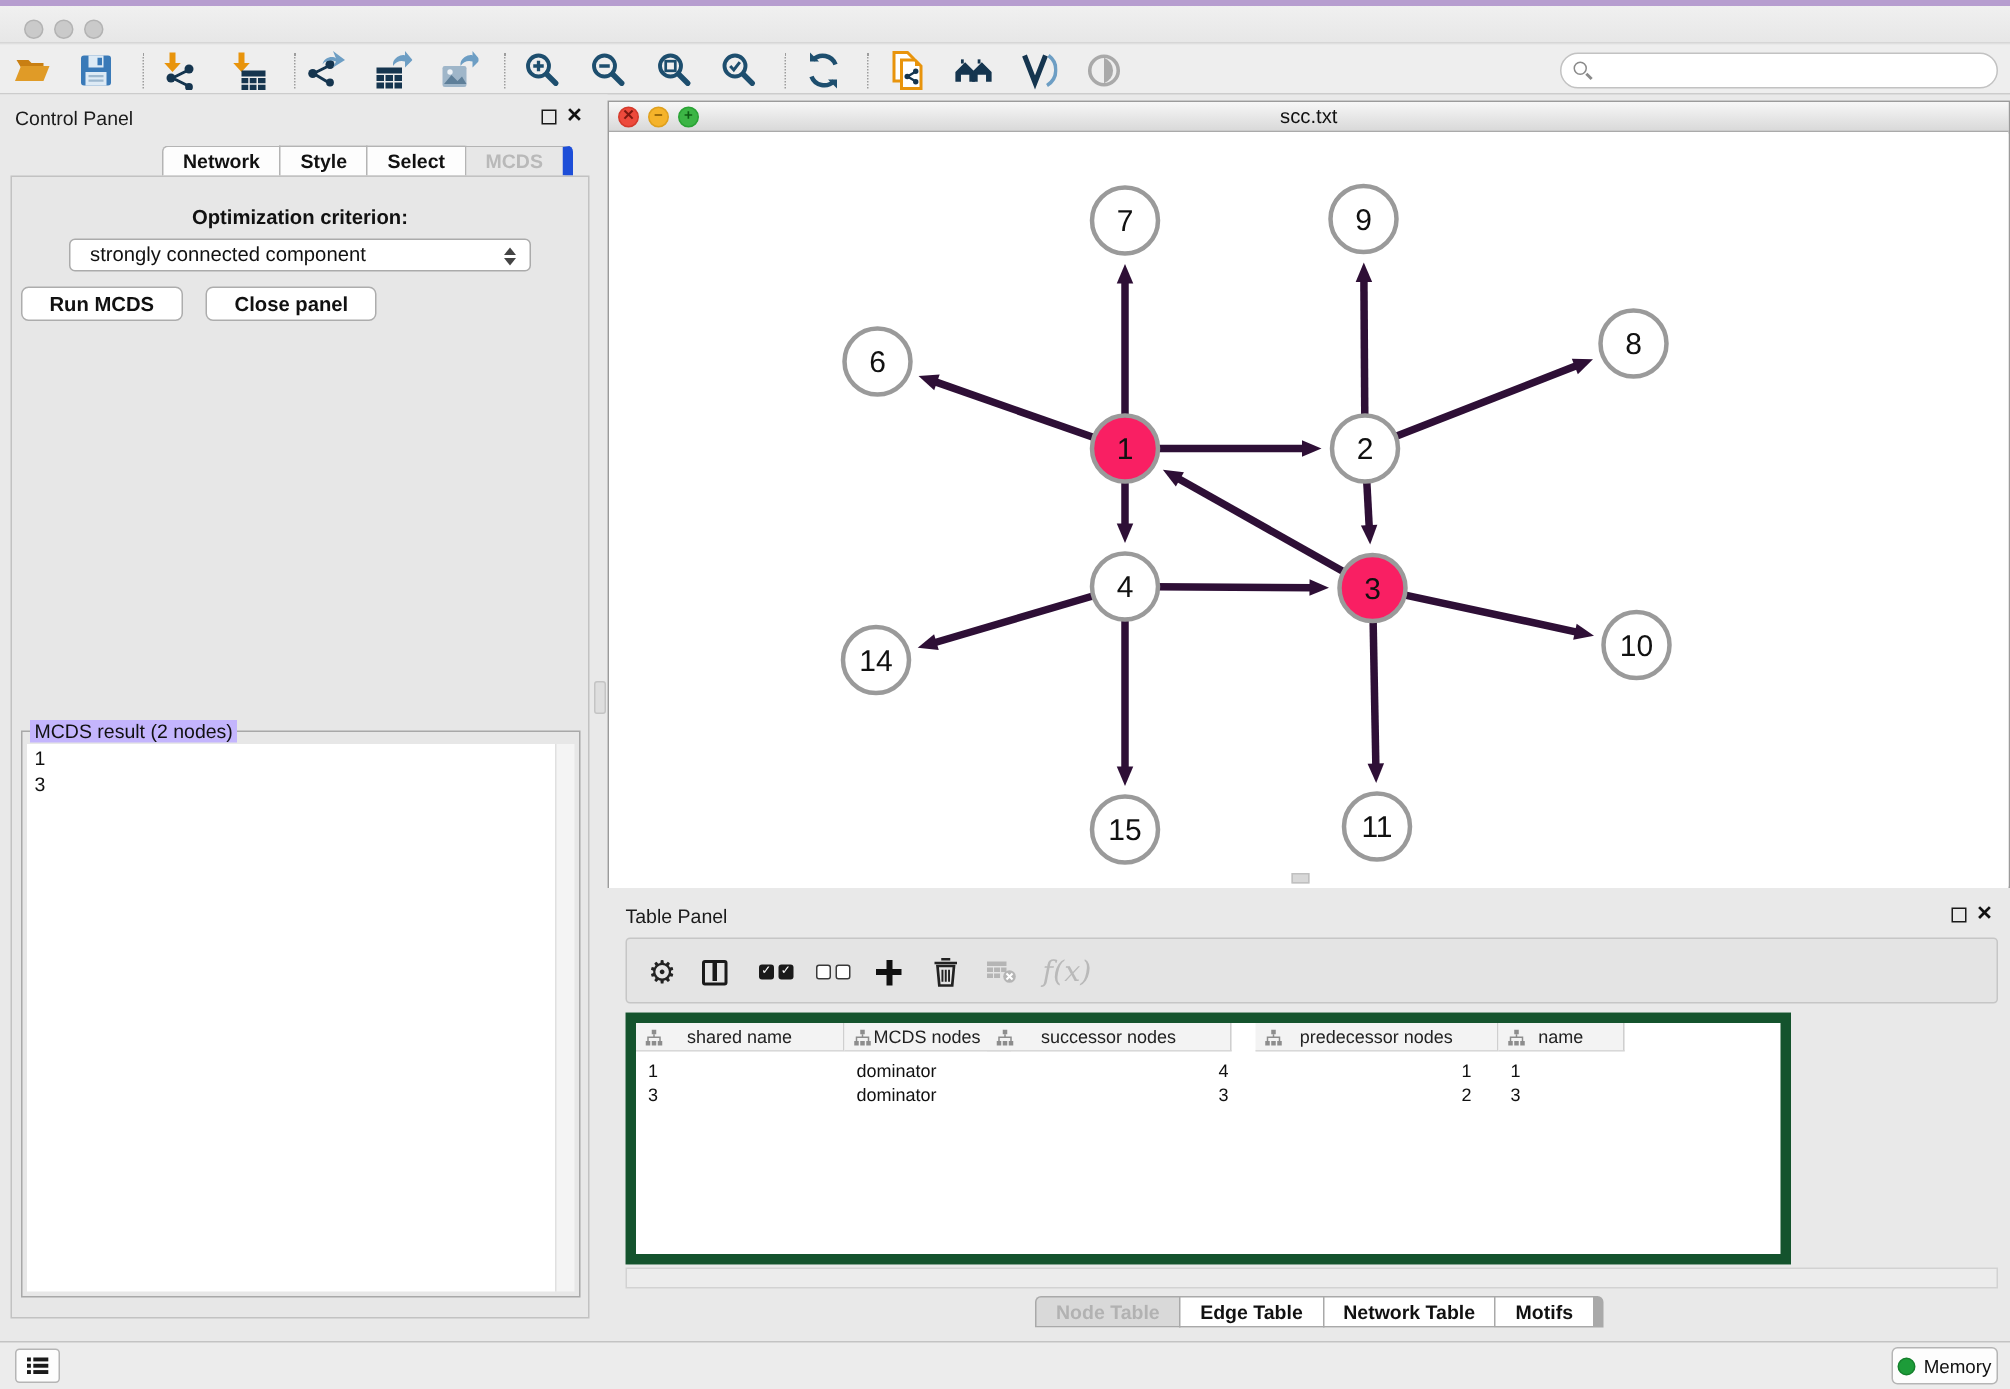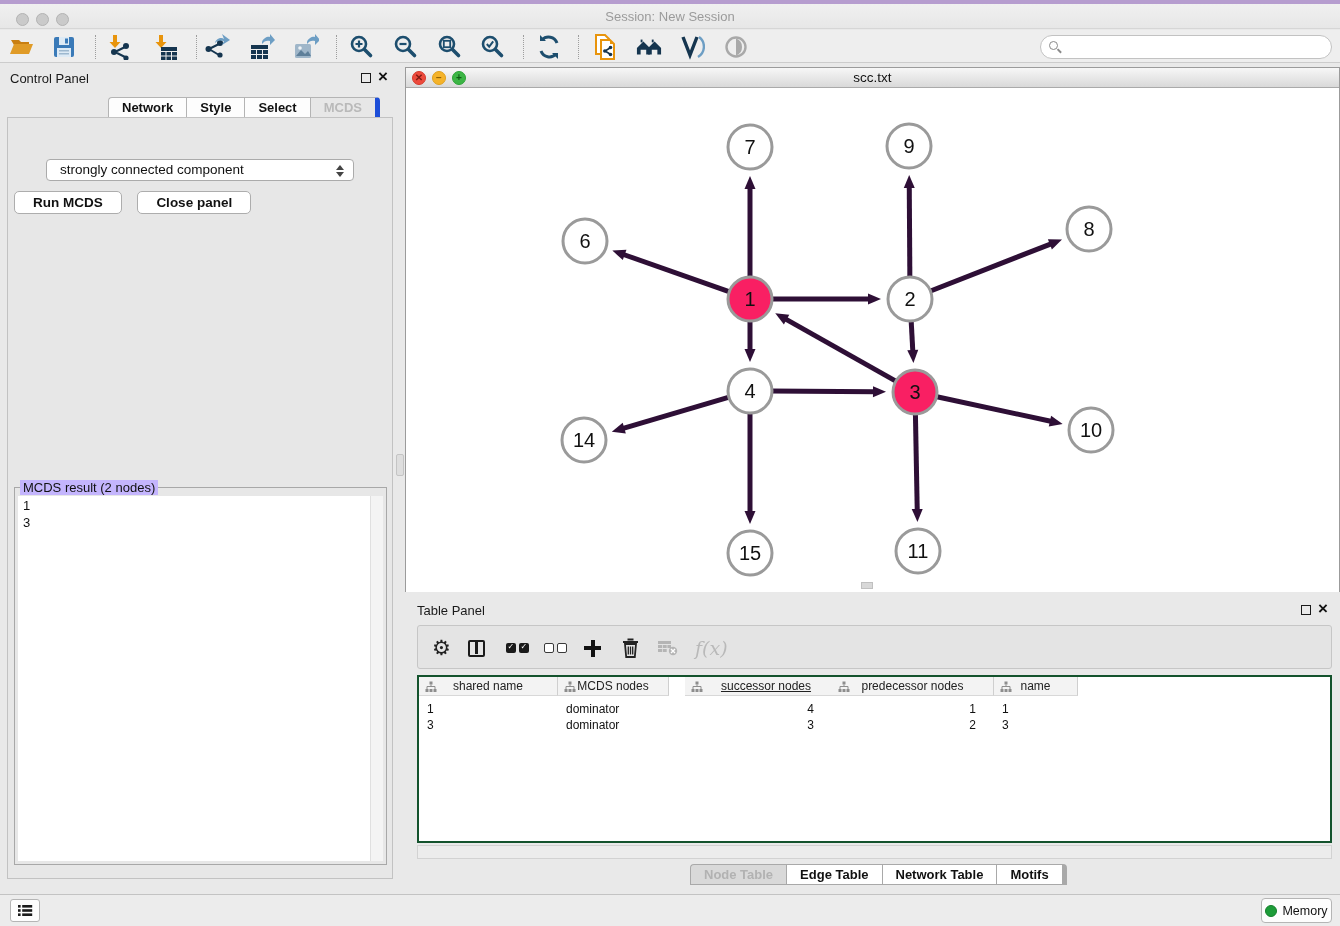--- a/index.html
+++ b/index.html
@@ -35,21 +35,21 @@
   .panel-header { position:relative; height:28px; }
   .panel-title { position:absolute; left:10px; top:8px; font-size:13px; color:#1a1a1a; }
   .float-btn { position:absolute; width:10px; height:10px; border:1.5px solid #1a1a1a; top:10px; }
   .close-btn { position:absolute; top:5px; font-size:17px; font-weight:bold; color:#111; line-height:18px; }
   .cp-float{ left:361px; } .cp-close{ left:378px; }
 
   .cp-tabs { position:absolute; left:78px; top:34px; height:21px; display:flex;padding-left:30px; }
   .tabbtn { height:21px; padding:0 13px; display:flex; align-items:center; background:#fdfdfd;
             border:1px solid #b4b4b4; border-right:none; font-weight:bold; font-size:13px; color:#111; }
   .tabbtn:first-child { border-radius:4px 0 0 0; }
-  .tabbtn:last-child  { border-right:5px solid #1d4ed8; border-radius:0 4px 0 0; }
+  .tabbtn:last-child  { border-right:7px solid #1d4ed8; border-radius:0 4px 0 0; }
   .tabbtn.selected { background:#e7e7e7; color:#b9b9b9; }
 
   .cp-body { position:absolute; left:7px; top:54px; width:386px; height:762px;
              background:#e7e7e7; border:1px solid #c2c2c2; }
   .opt-label { position:absolute; left:0; width:100%; top:19px; text-align:center;
                font-weight:bold; font-size:13.5px; color:#111; }
   .dropdown { position:absolute; left:38px; top:41px; width:308px; height:22px; background:#fff;
               border:1px solid #ababab; border-radius:4px; font-size:13.5px; line-height:20px;
               padding-left:13px; color:#111; }
   .spinner { position:absolute; right:9px; top:3px; width:9px; height:16px; }
@@ -100,22 +100,22 @@
   .col-glyph::after { content:""; position:absolute; left:5px; top:0; width:2.5px; height:12px; background:#1a1a1a; }
   .chk { width:10px; height:10px; border-radius:2px; margin-right:3px; position:relative; }
   .chk.on { background:#1a1a1a; }
   .chk.on::after { content:"✓"; color:#fff; font-size:8px; position:absolute; left:1.5px; top:-1px; }
   .chk.off { border:1.5px solid #3a3a3a; background:#fff; }
   .plus-glyph { position:relative; width:17px; height:17px; }
   .plus-glyph::before { content:""; position:absolute; left:0; top:6.5px; width:17px; height:4px; background:#111; }
   .plus-glyph::after  { content:""; position:absolute; left:6.5px; top:0; width:4px; height:17px; background:#111; }
   .fx-glyph { font-family:"DejaVu Serif", serif; font-style:italic; font-size:19px; color:#b9b9b9; }
 
-  .tp-table { position:absolute; left:12px; top:80px; width:915px; height:168px;
-              background:#fff; border:2px solid #14532d; }
+  .tp-table { position:absolute; left:12px; top:80px; width:777px; height:168px;
+              background:#fff; border:7px solid #14532d; }
   .tp-head { position:absolute; top:0; height:19px; background:#f3f3f3;
              border-right:1px solid #cfcfcf; border-bottom:1px solid #d8d8d8;
              font-size:12px; color:#222; text-align:center; line-height:18px; }
   .tp-head svg { position:absolute; left:6px; top:4px; }
   .tp-cell { position:absolute; height:16px; font-size:12px; line-height:16px; color:#111; }
   .tp-scroll-strip { position:absolute; left:12px; top:250px; width:915px; height:14px;
                      background:#ececec; border:1px solid #d2d2d2; }
   .tp-tabs { position:absolute; left:285px; top:269px; height:22px; display:flex; }
   .tp-tabs .tabbtn { background:#fff; border-color:#a9a9a9; }
   .tp-tabs .tabbtn.selected { background:#d9d9d9; color:#b2b2b2; }
@@ -134,21 +134,20 @@
   svg text.nodelabel { font-family:"Liberation Sans", sans-serif; font-size:20px; fill:#111; }
 </style>
 </head>
 <body>
 
 <div class="top-strip"></div>
 <div class="titlebar">
   <div class="traffic t1"></div>
   <div class="traffic t2"></div>
   <div class="traffic t3"></div>
-  <div class="title">Session: New Session</div>
 </div>
 
 <div class="toolbar">
   <span class="tb-icon" style="left:9px">
     <svg width="26" height="26" viewBox="0 0 26 26">
         <path d="M2 6h8l2 2h8v3H5z" fill="#c97f12"></path>
         <path d="M5 10h19l-4 10H1z" fill="#e09b27"></path>
       </svg>
     </span>
   <span class="tb-icon" style="left:51px">
@@ -304,20 +303,21 @@
     <span class="float-btn cp-float"></span>
     <span class="close-btn cp-close">×</span>
   </div>
   <div class="cp-tabs" id="cp-tabs">
       <div class="tabbtn">Network</div>
       <div class="tabbtn">Style</div>
       <div class="tabbtn">Select</div>
       <div class="tabbtn selected">MCDS</div>
     </div>
   <div class="cp-body">
+    <div class="opt-label">Optimization criterion:</div>
     <div class="dropdown">
       <span>strongly connected component</span>
       <span class="spinner">
           <i class="spin-up"></i>
           <i class="spin-down"></i>
         </span>
     </div>
     <div class="cp-buttons">
       <span class="aqua-btn">Run MCDS</span>
       <span class="aqua-btn">Close panel</span>
@@ -457,21 +457,21 @@
         </svg><span>shared name</span></div>
       <div class="tp-head" style="left: 139px; width: 111px;"><svg width="12" height="12" viewBox="0 0 12 12">
           <g fill="#8d8d8d">
             <rect x="4.5" y="0.5" width="3" height="3"></rect>
             <rect x="0.5" y="8" width="3" height="3"></rect>
             <rect x="4.5" y="8" width="3" height="3"></rect>
             <rect x="8.5" y="8" width="3" height="3"></rect>
           </g>
           <path d="M6 3.5v2M2 8V5.5h8V8M2 5.5h8" stroke="#8d8d8d" stroke-width="1" fill="none"></path>
         </svg><span>MCDS nodes</span></div>
-      <div class="tp-head" style="left: 266px; width: 163px; text-decoration: underline;"><svg width="12" height="12" viewBox="0 0 12 12">
+      <div class="tp-head" style="left: 234px; width: 163px;"><svg width="12" height="12" viewBox="0 0 12 12">
           <g fill="#8d8d8d">
             <rect x="4.5" y="0.5" width="3" height="3"></rect>
             <rect x="0.5" y="8" width="3" height="3"></rect>
             <rect x="4.5" y="8" width="3" height="3"></rect>
             <rect x="8.5" y="8" width="3" height="3"></rect>
           </g>
           <path d="M6 3.5v2M2 8V5.5h8V8M2 5.5h8" stroke="#8d8d8d" stroke-width="1" fill="none"></path>
         </svg><span>successor nodes</span></div>
       <div class="tp-head" style="left: 413px; width: 162px;"><svg width="12" height="12" viewBox="0 0 12 12">
           <g fill="#8d8d8d">

